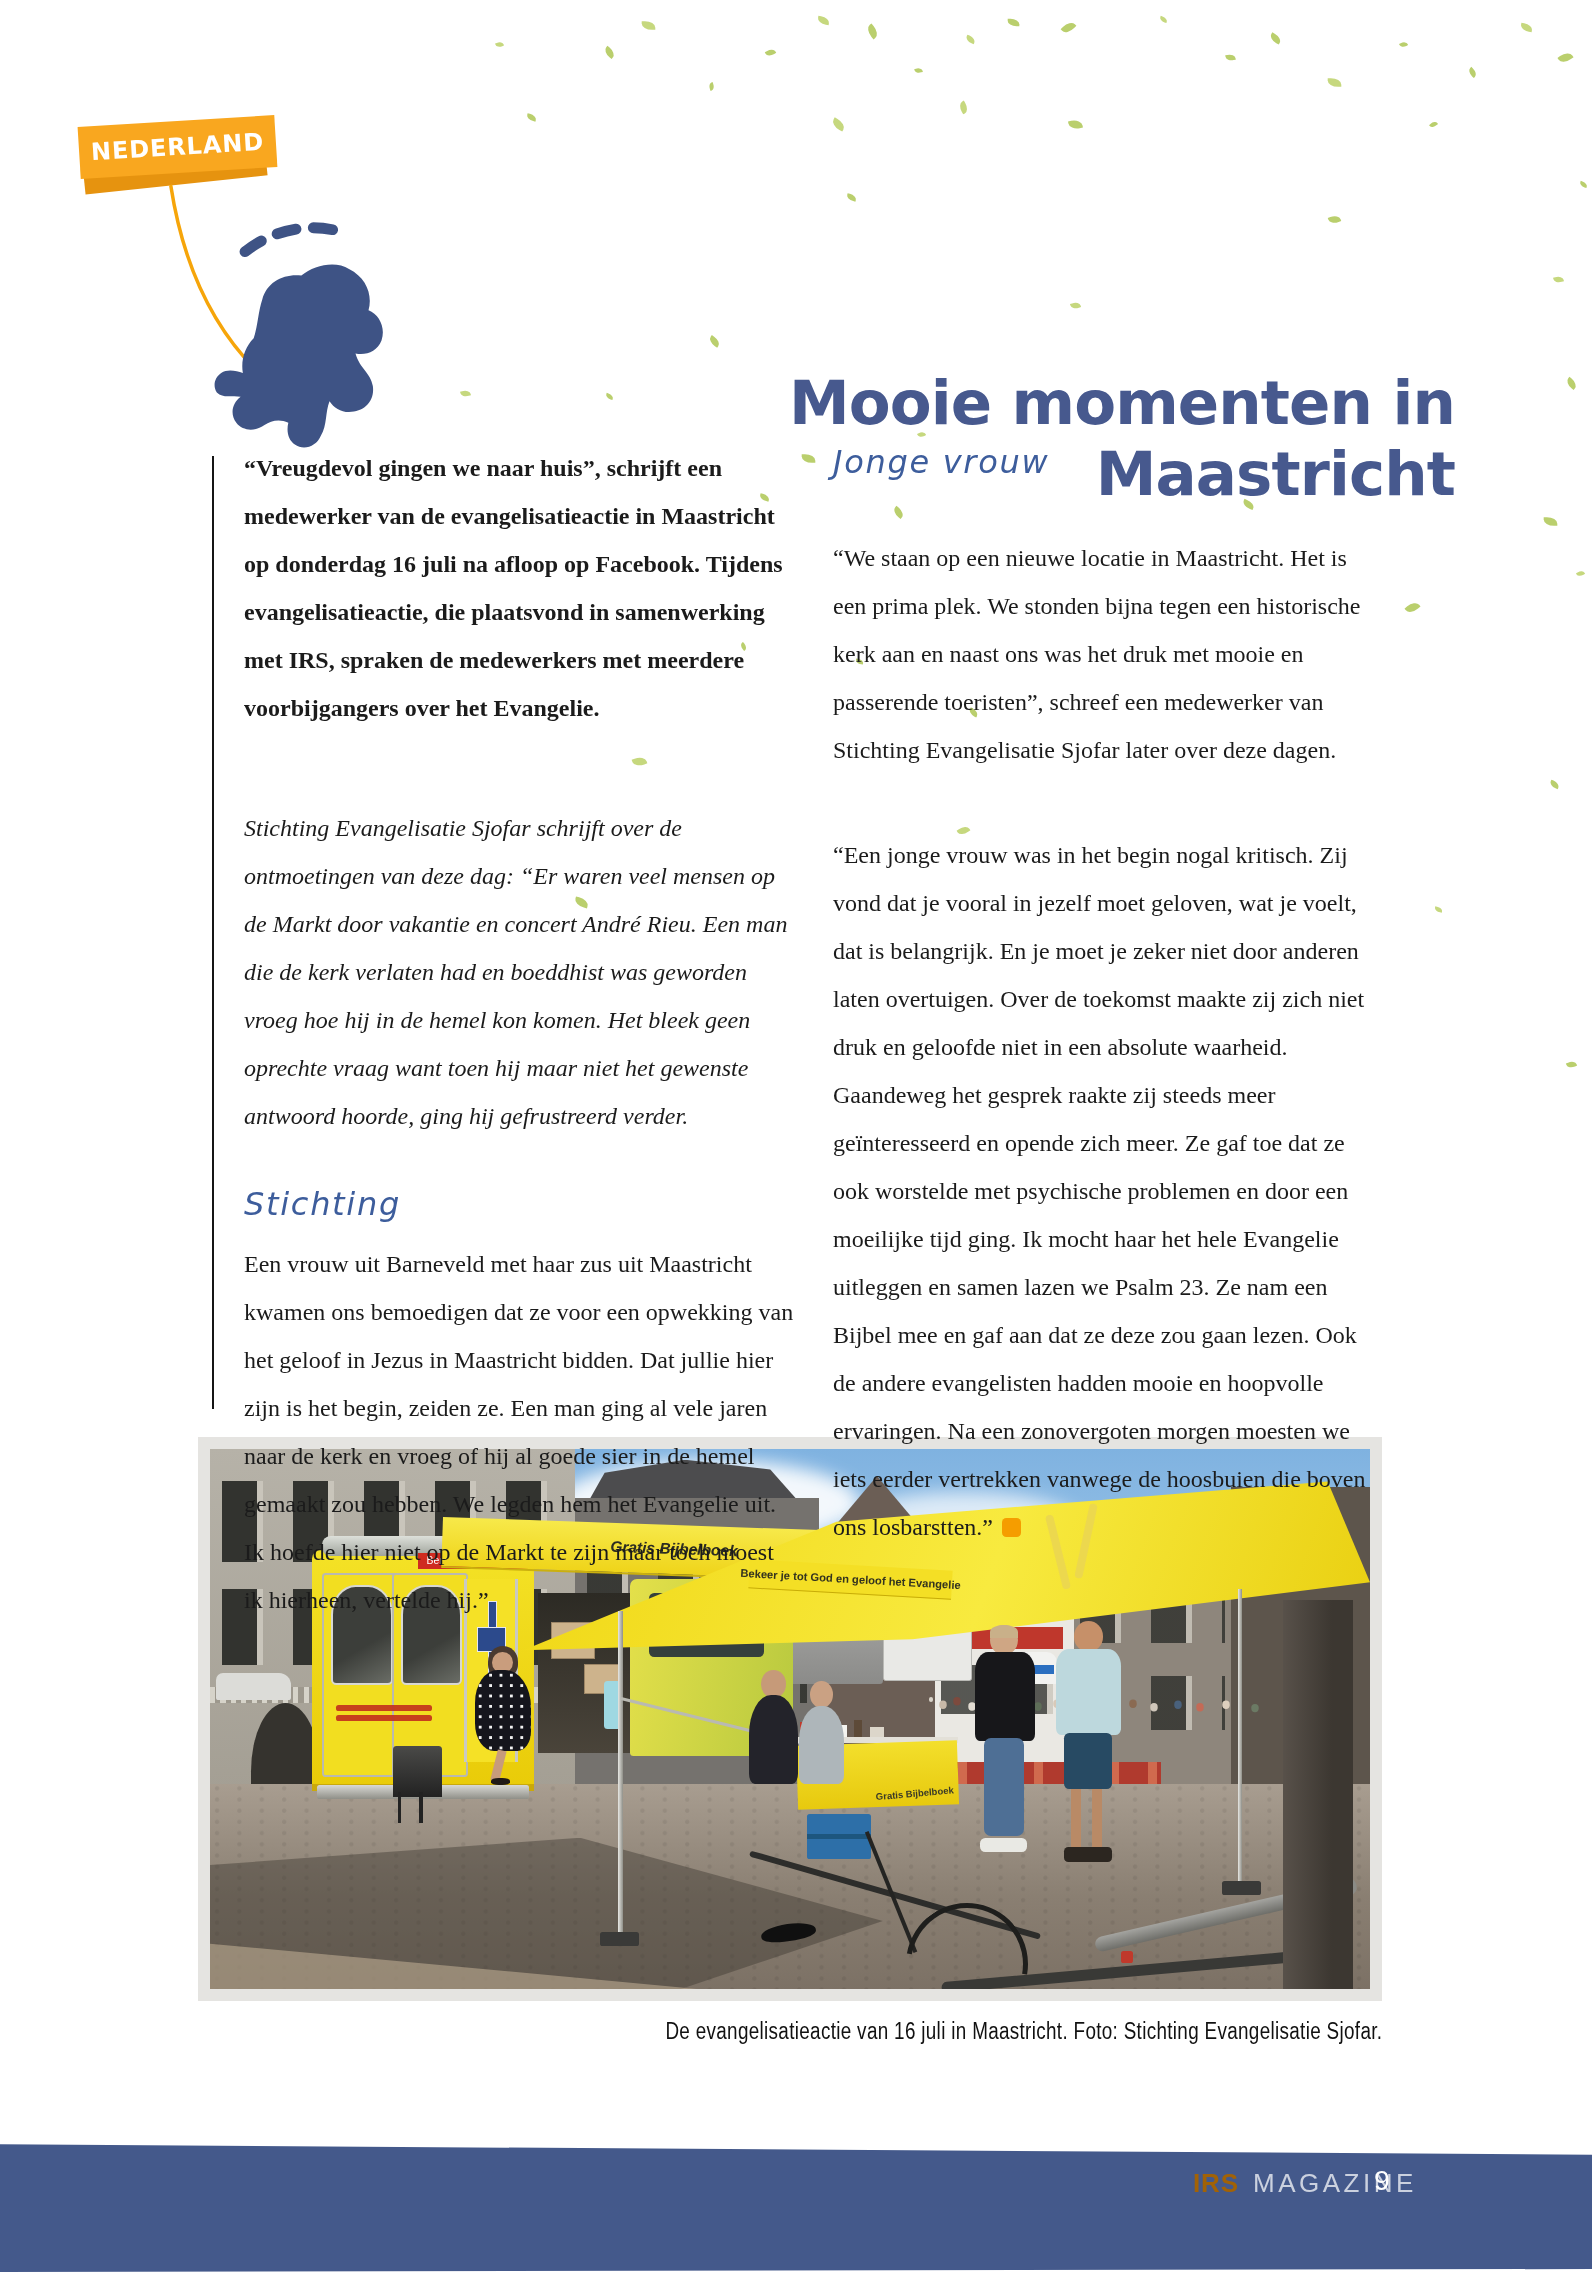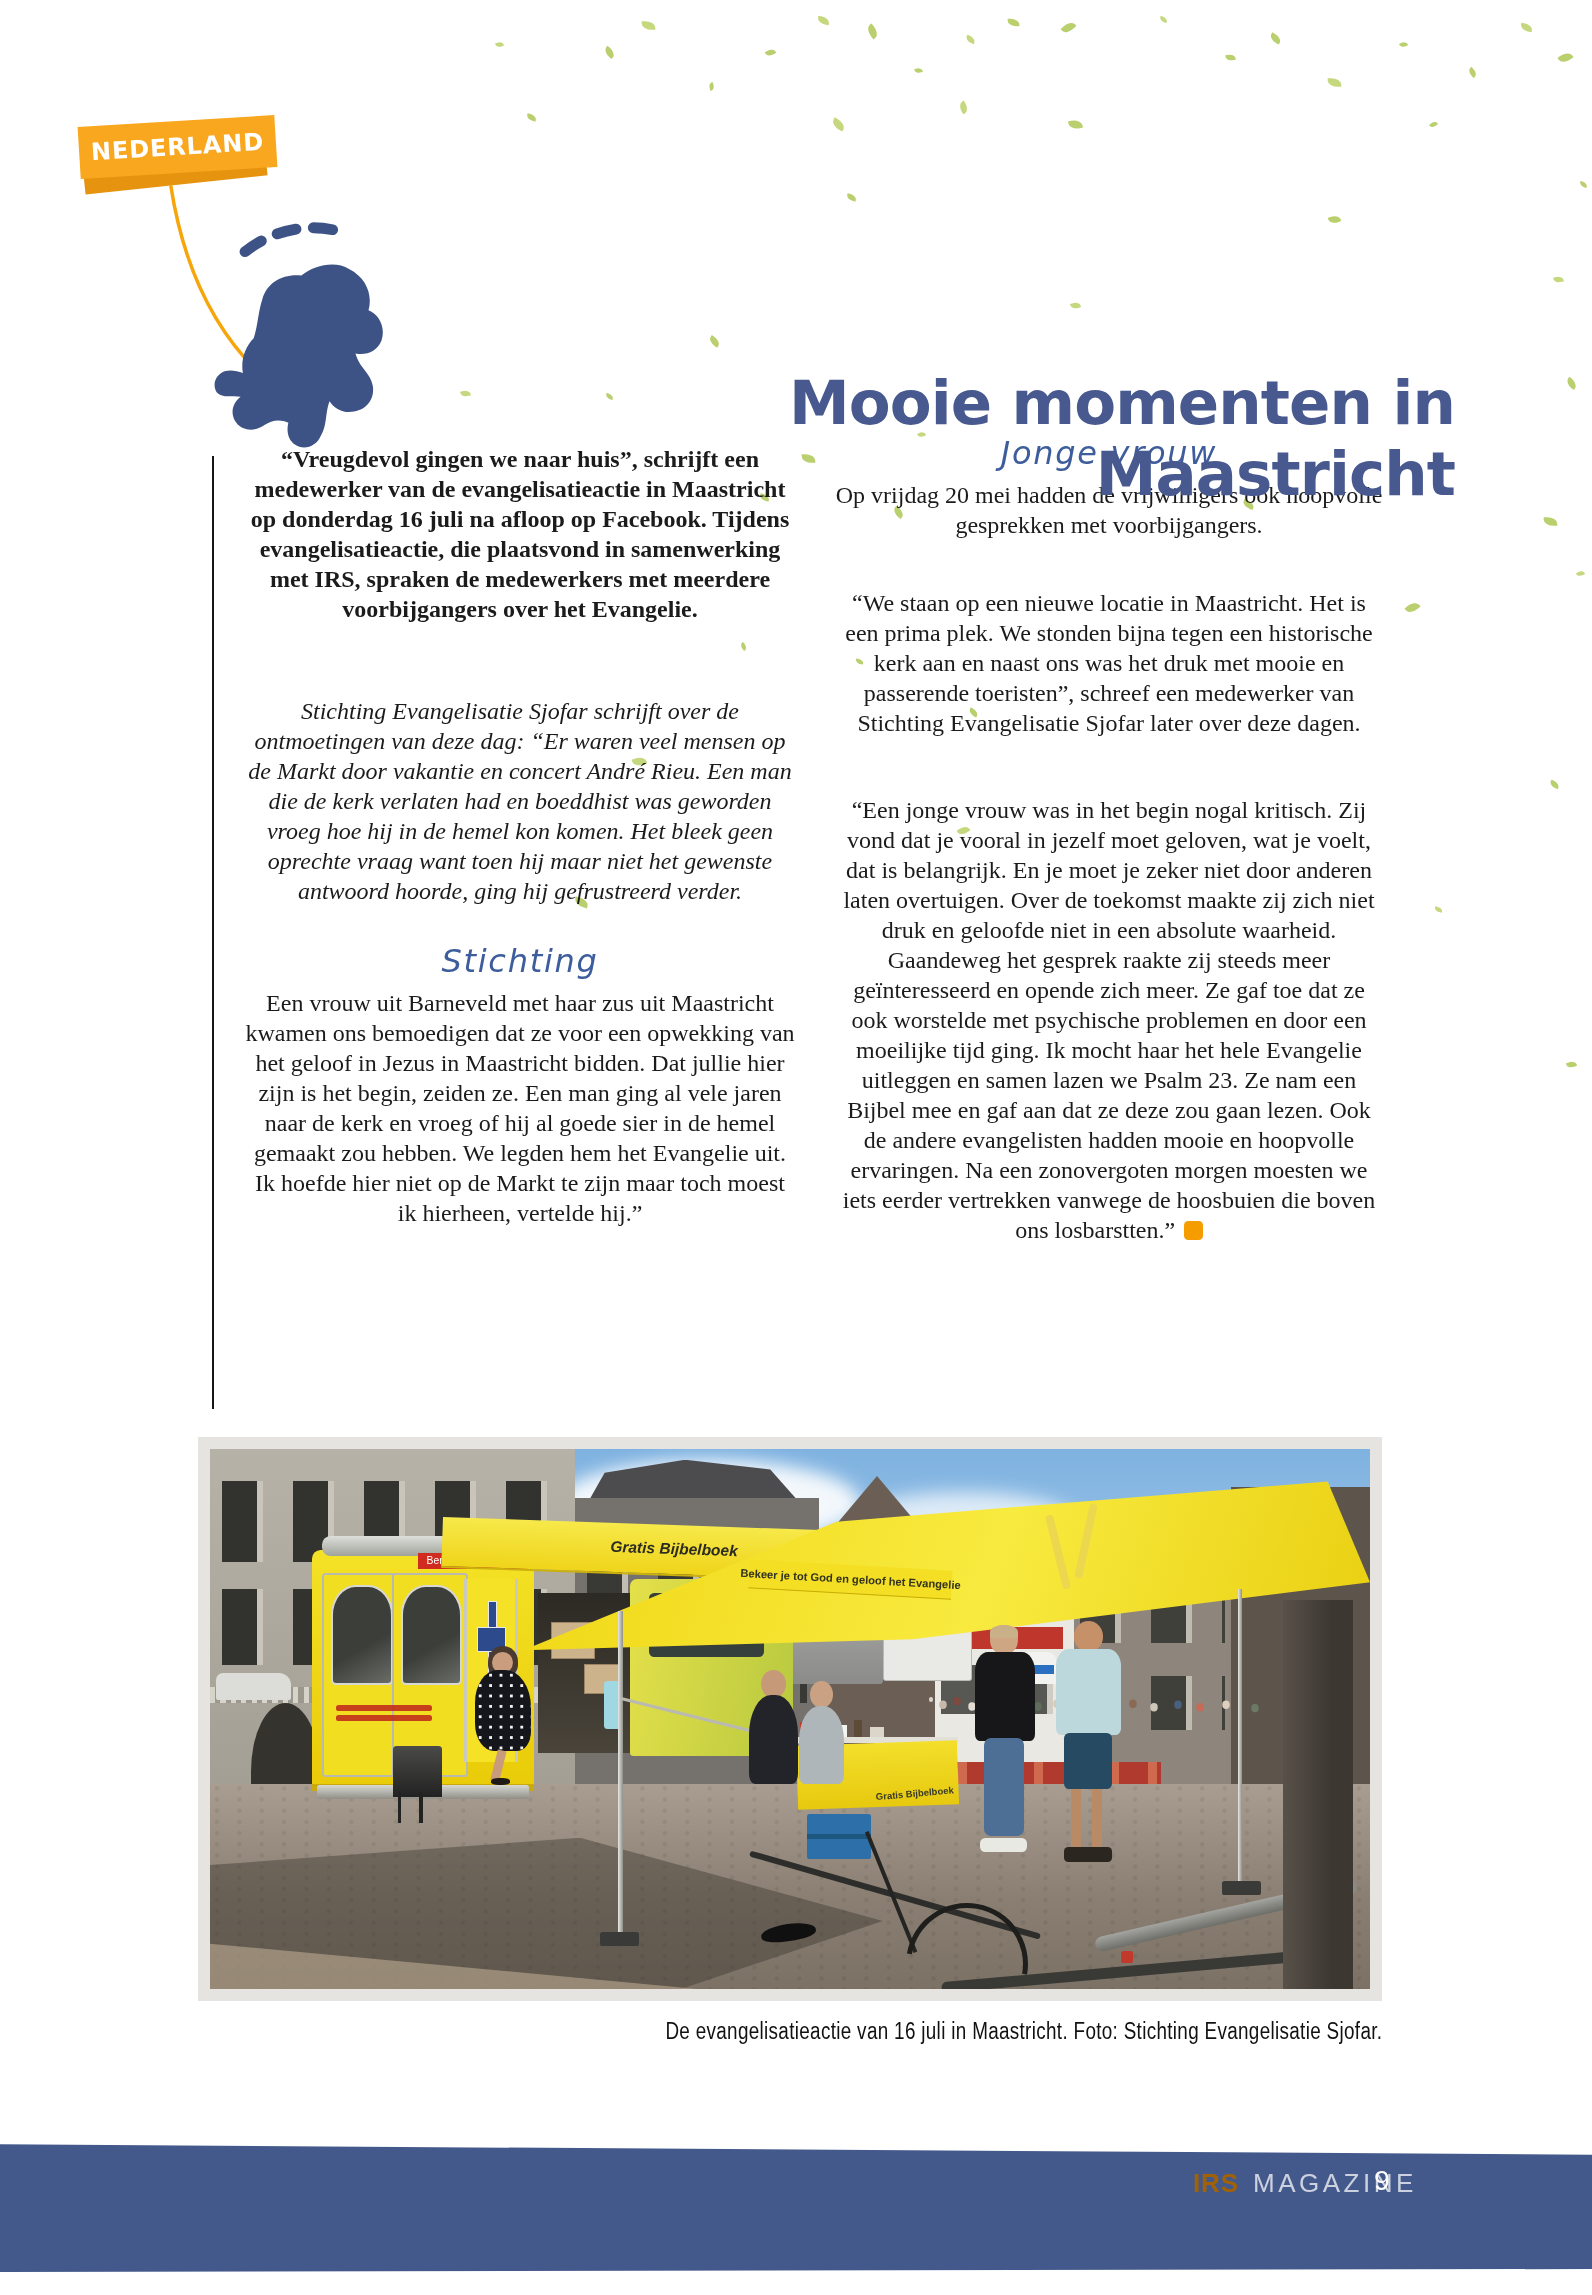--- a/index.html
+++ b/index.html
@@ -22,21 +22,21 @@
   
   #map-svg{left:177px;top:217px;width:240px;height:247px;z-index:2;overflow:visible;}
   #connector-svg{left:0;top:0;width:1592px;height:2295px;z-index:2;pointer-events:none;}
 
   .page-title{left:419px;top:326px;width:1036px;z-index:4;
               font-family:"DejaVu Sans",sans-serif;font-weight:bold;font-size:61px;
               color:#47598e;letter-spacing:-0.9px;text-align:right;}
 
   .vrule{left:212px;top:456px;width:1.7px;height:953px;background:#151515;z-index:2;}
 
-  .col{z-index:3;font-size:24px;line-height:30px;text-align:center;}
+  .col{z-index:3;font-size:24px;line-height:48px;}
   .col-left{left:244px;top:444px;width:552px;}
   .col-right{left:833px;top:438px;width:552px;}
   .col p{margin:0;}
   .intro{font-weight:bold;font-size:24px;}
   .p-gap1{margin-top:72px !important;font-style:italic;}
   .p-gap2{margin-top:48px !important;}
   .p-gap3{margin-top:57px !important;}
   .sec-head{font-family:"DejaVu Sans",sans-serif;font-style:italic;font-weight:500;
             color:#3d5d9c;font-size:32px;letter-spacing:1.7px;margin:40px 0 12px 0;}
   .sec-head.first{margin-top:0;}
@@ -280,21 +280,20 @@
 
   <div class="abs col col-left">
     <p class="intro">“Vreugdevol gingen we naar huis”, schrijft een medewerker van de evangelisatieactie in Maastricht op donderdag 16 juli na afloop op Facebook. Tijdens evangelisatieactie, die plaatsvond in samenwerking met IRS, spraken de medewerkers met meerdere voorbijgangers over het Evangelie.</p>
     <p class="p-gap1">Stichting Evangelisatie Sjofar schrijft over de ontmoetingen van deze dag: “Er waren veel mensen op de Markt door vakantie en concert André Rieu. Een man die de kerk verlaten had en boeddhist was geworden vroeg hoe hij in de hemel kon komen. Het bleek geen oprechte vraag want toen hij maar niet het gewenste antwoord hoorde, ging hij gefrustreerd verder.</p>
     <div class="sec-head">Stichting</div>
     <p>Een vrouw uit Barneveld met haar zus uit Maastricht kwamen ons bemoedigen dat ze voor een opwekking van het geloof in Jezus in Maastricht bidden. Dat jullie hier zijn is het begin, zeiden ze. Een man ging al vele jaren naar de kerk en vroeg of hij al goede sier in de hemel gemaakt zou hebben. We legden hem het Evangelie uit. Ik hoefde hier niet op de Markt te zijn maar toch moest ik hierheen, vertelde hij.”</p>
   </div>
 
   <div class="abs col col-right">
     <div class="sec-head first">Jonge vrouw</div>
-    <p>Op vrijdag 20 mei hadden de vrijwilligers ook hoopvolle gesprekken met voorbijgangers.</p>
     <p class="p-gap2">“We staan op een nieuwe locatie in Maastricht. Het is een prima plek. We stonden bijna tegen een historische kerk aan en naast ons was het druk met mooie en passerende toeristen”, schreef een medewerker van Stichting Evangelisatie Sjofar later over deze dagen.</p>
     <p class="p-gap3"><span>“Een jonge vrouw was in het begin nogal kritisch. Zij vond dat je vooral in jezelf moet geloven, wat je voelt, dat is belangrijk. En je moet je zeker niet door anderen laten overtuigen. Over de toekomst maakte zij zich niet druk en geloofde niet in een absolute waarheid. Gaandeweg het gesprek raakte zij steeds meer geïnteresseerd en opende zich meer. Ze gaf toe dat ze ook worstelde met psychische problemen en door een moeilijke tijd ging. Ik mocht haar het hele Evangelie uitleggen en samen lazen we Psalm 23. Ze nam een Bijbel mee en gaf aan dat ze deze zou gaan lezen. Ook de andere evangelisten hadden mooie en hoopvolle ervaringen. Na een zonovergoten morgen moesten we iets eerder vertrekken vanwege de hoosbuien die boven ons losbarstten.”</span><span class="end-marker"></span></p>
   </div>
 
   <div class="abs" id="photo">
     <div class="ph">
       <div class="sky"></div>
       <div class="cloud" style="left:30%;top:2%;width:26%;height:16%;"></div>
       <div class="cloud" style="left:55%;top:8%;width:20%;height:12%;opacity:.7;"></div>
       <div class="cloud" style="left:6%;top:10%;width:14%;height:9%;opacity:.6;"></div>

